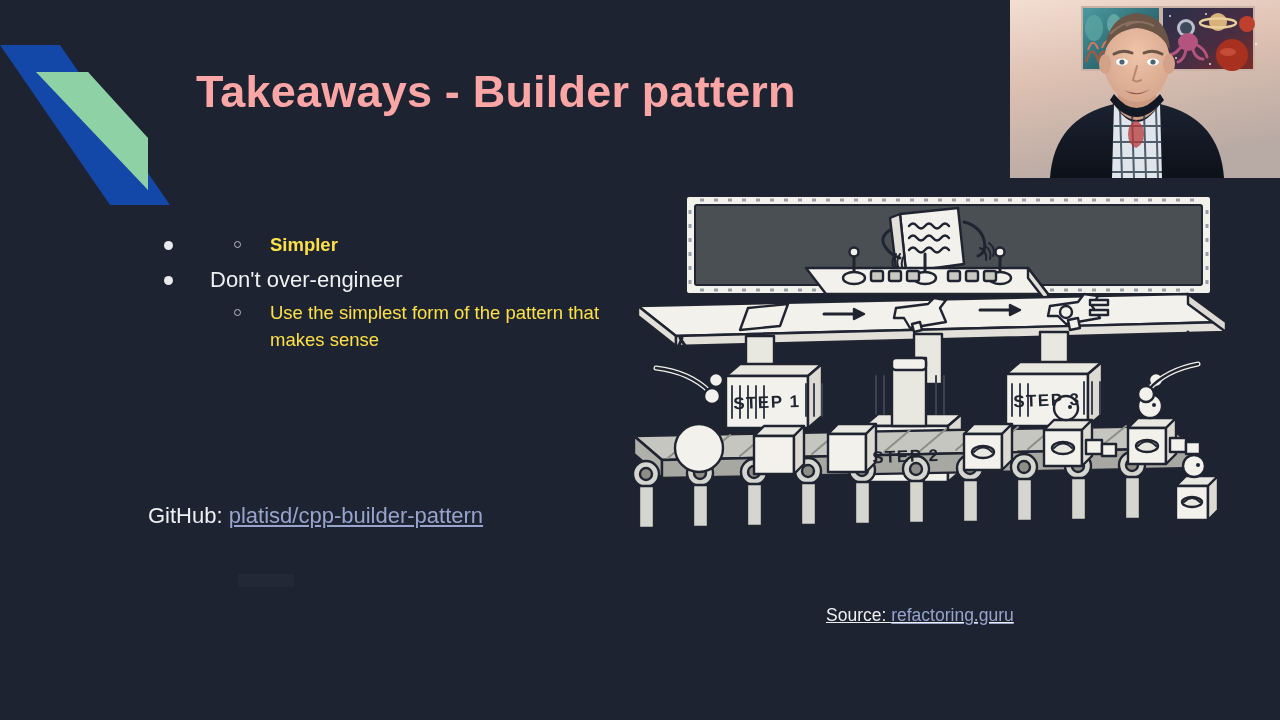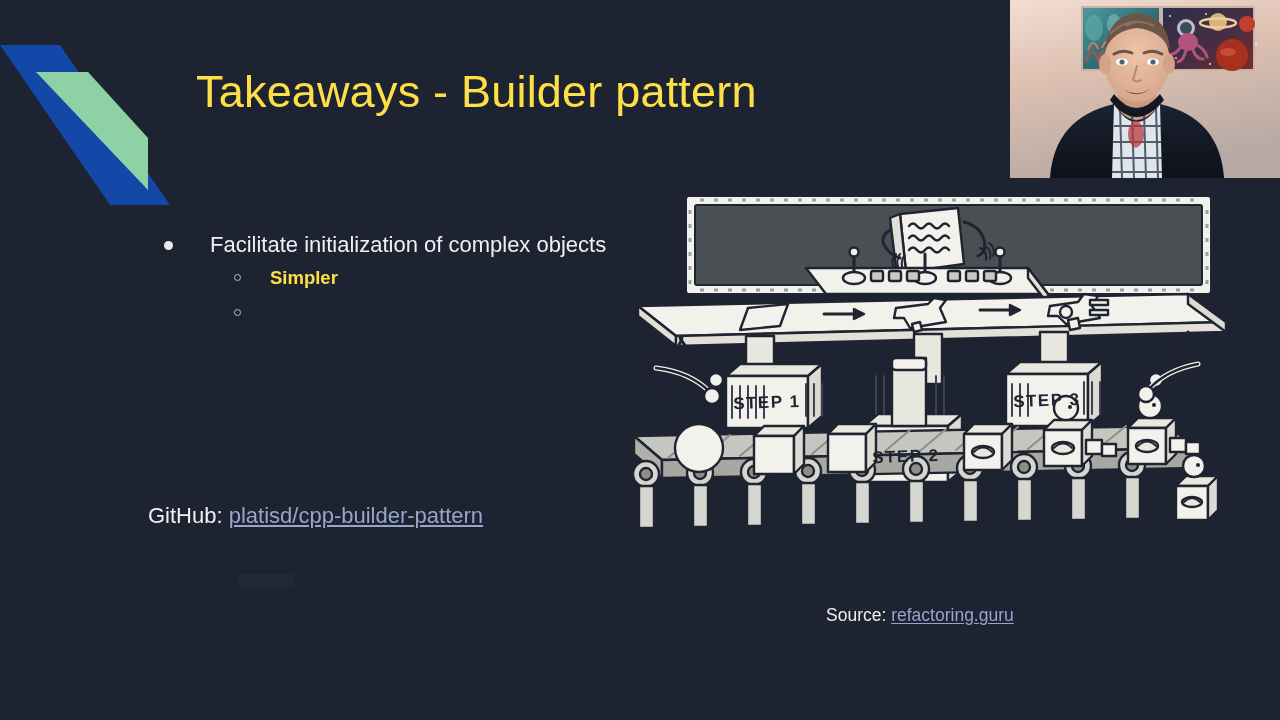--- a/index.html
+++ b/index.html
@@ -26,23 +26,23 @@
     width: 170px;
     height: 175px;
   }
 
   
   .slide-title {
     position: absolute;
     left: 196px;
     top: 66px;
     font-size: 45px;
-    font-weight: 400;
+    font-weight: 700;
     letter-spacing: 0.2px;
-    color: #fde047;
+    color: #fca5a5;
     white-space: nowrap;
   }
 
   
   .body-list {
     position: absolute;
     left: 148px;
     top: 228px;
     width: 500px;
   }
@@ -121,20 +121,21 @@
     top: 186px;
     width: 600px;
     height: 380px;
   }
   .source-line {
     position: absolute;
     left: 826px;
     top: 605px;
     font-size: 17.5px;
     color: #eef0f2;
+    text-decoration: underline;
   }
 
   
   .webcam {
     position: absolute;
     left: 1010px;
     top: 0;
     width: 270px;
     height: 178px;
     overflow: hidden;
@@ -154,38 +155,42 @@
       <polygon points="36,42 88,42 148,108 148,160" fill="#8ed1a5"></polygon>
     </svg>
   </div>
 
   <div class="slide-title">Takeaways - Builder pattern</div>
 
   <div class="body-list">
 
     <div class="bullet-l1">
       <span class="marker"></span>
-      <span>Facilitate initialization of complex objects</span>
     </div>
 
     <div class="spacer-sm"></div>
 
     <div class="bullet-l2">
       <span class="marker"></span>
       <b>Simpler</b>
     </div>
 
 
     <div class="spacer-md"></div>
 
+    <div class="bullet-l1">
+      <span class="marker"></span>
+      <span>Don't over-engineer</span>
+    </div>
 
     <div class="spacer-sm"></div>
 
     <div class="bullet-l2">
       <span class="marker"></span>
+      <span>Use the simplest form of the pattern that makes sense</span>
     </div>
 
 
   </div>
 
   <div class="github-line">
     <span>GitHub: </span><span class="link">platisd/cpp-builder-pattern</span>
   </div>
 
   <div class="artifact"></div>

